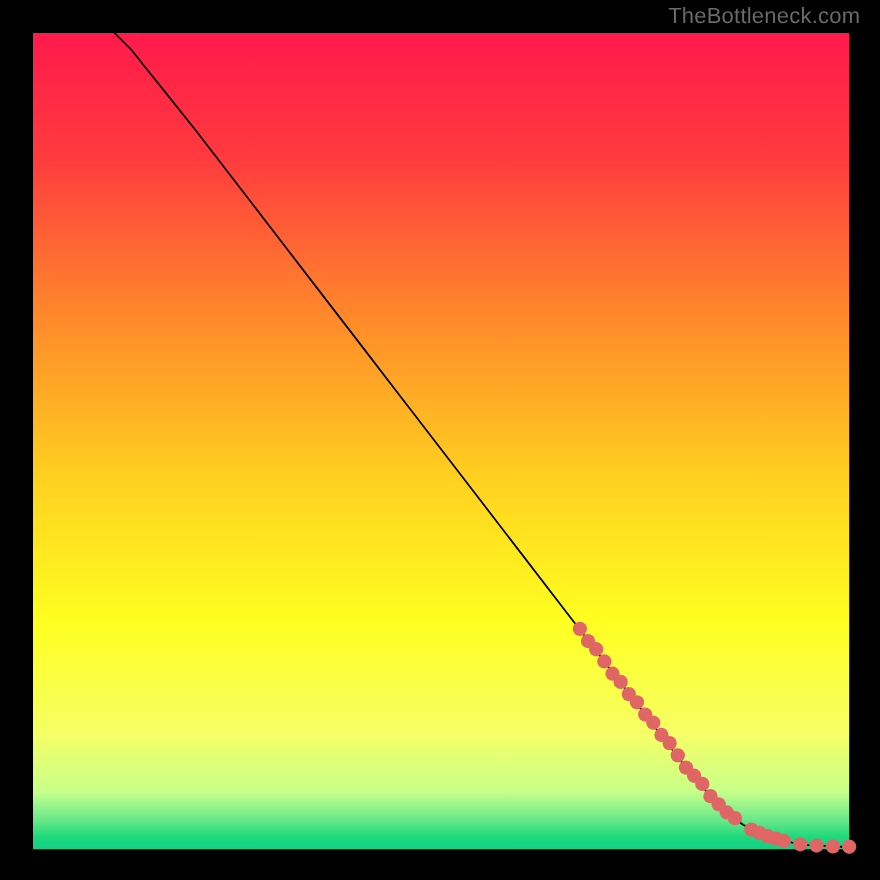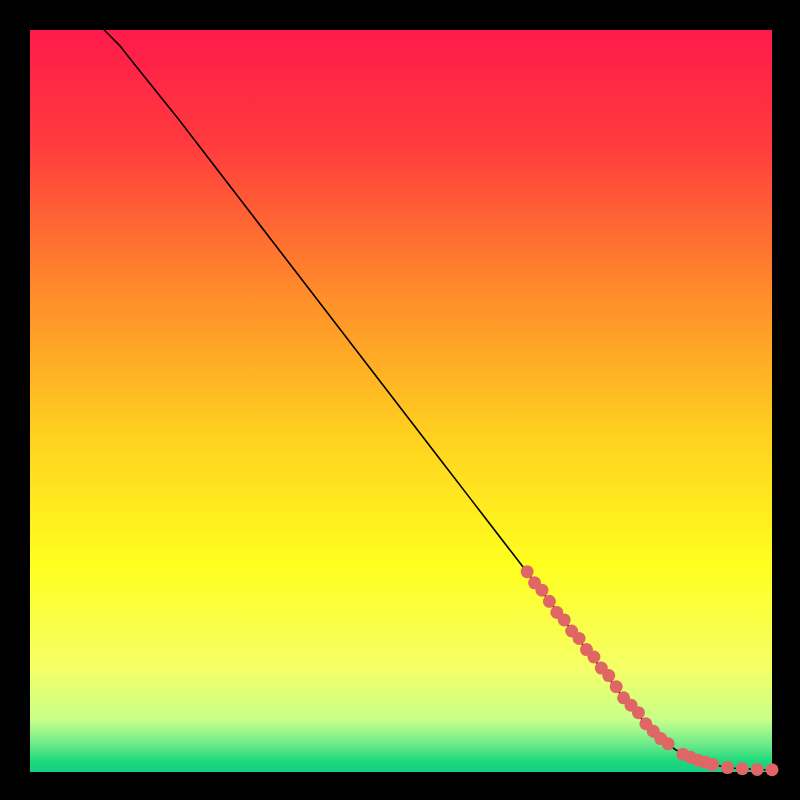--- a/index.html
+++ b/index.html
@@ -29,20 +29,21 @@
   svg {
     position: absolute;
     left: 0;
     top: 0;
   }
 </style>
 </head>
 <body>
 
 <div class="stage">
+  <div class="watermark">TheBottleneck.com</div>
   <svg id="chart-svg" width="800" height="800">
       <defs>
         <linearGradient id="bg-grad" x1="0" y1="0" x2="0" y2="1">
           <stop offset="0%" stop-color="#ff1a4b"></stop>
           <stop offset="15%" stop-color="#ff3a3e"></stop>
           <stop offset="35%" stop-color="#ff8a2a"></stop>
           <stop offset="55.00000000000001%" stop-color="#ffd21f"></stop>
           <stop offset="72%" stop-color="#ffff1f"></stop>
           <stop offset="86%" stop-color="#f5ff66"></stop>
           <stop offset="93%" stop-color="#c7ff8a"></stop>

